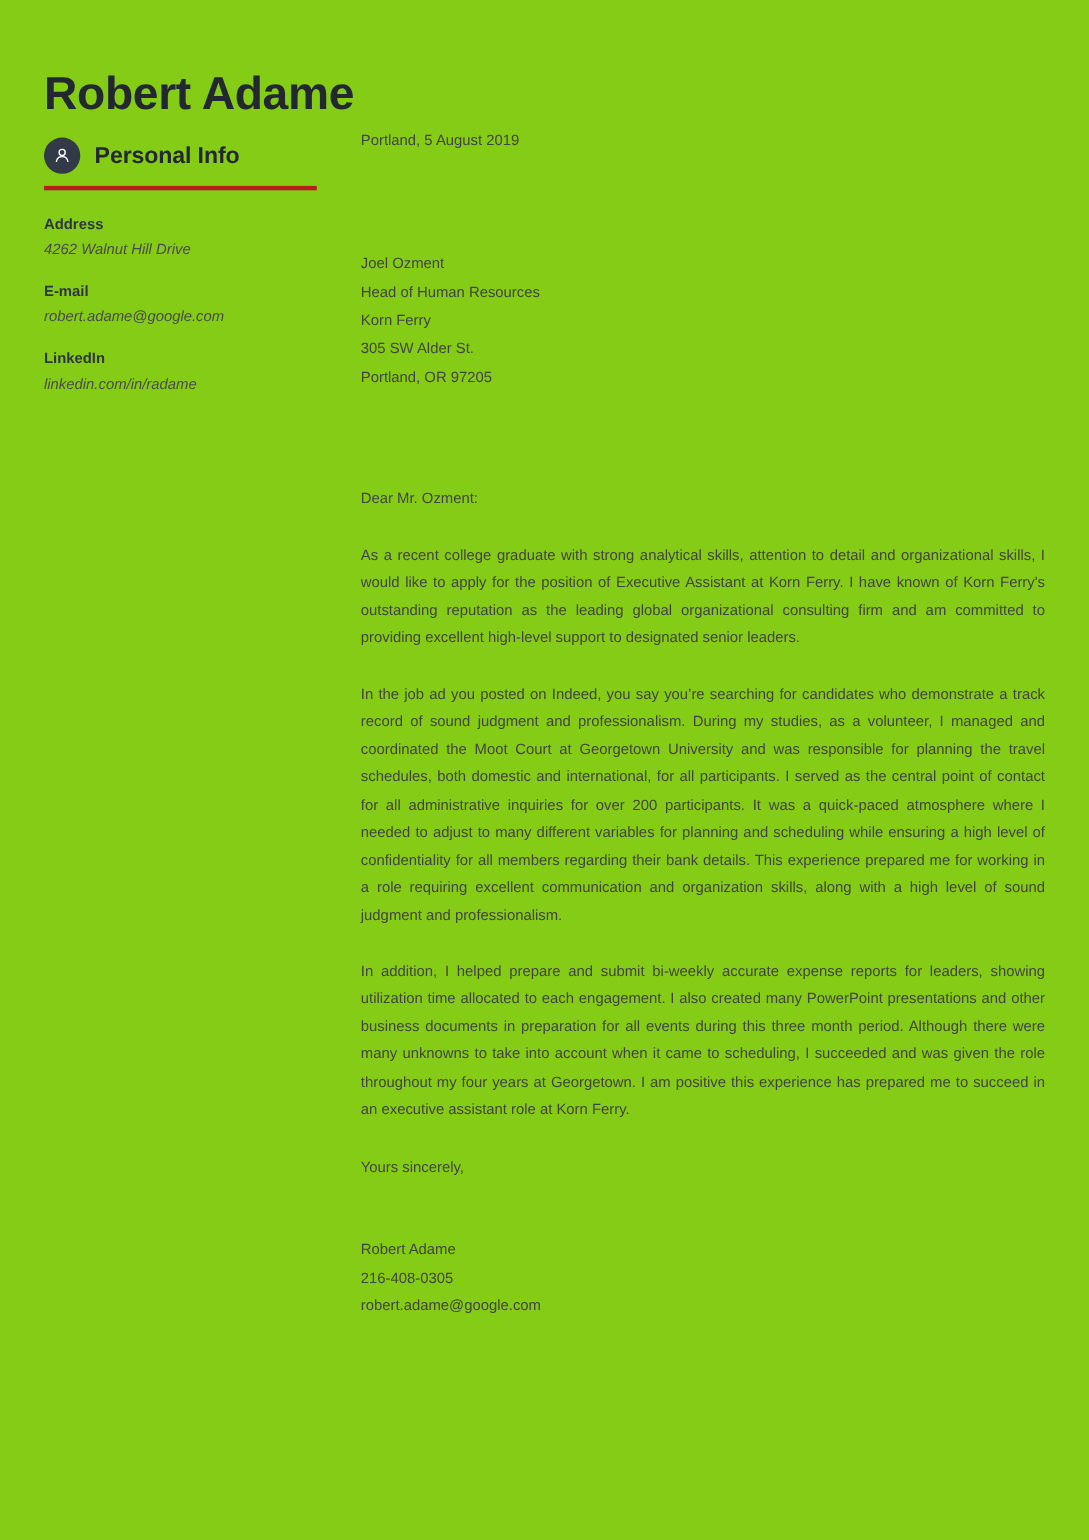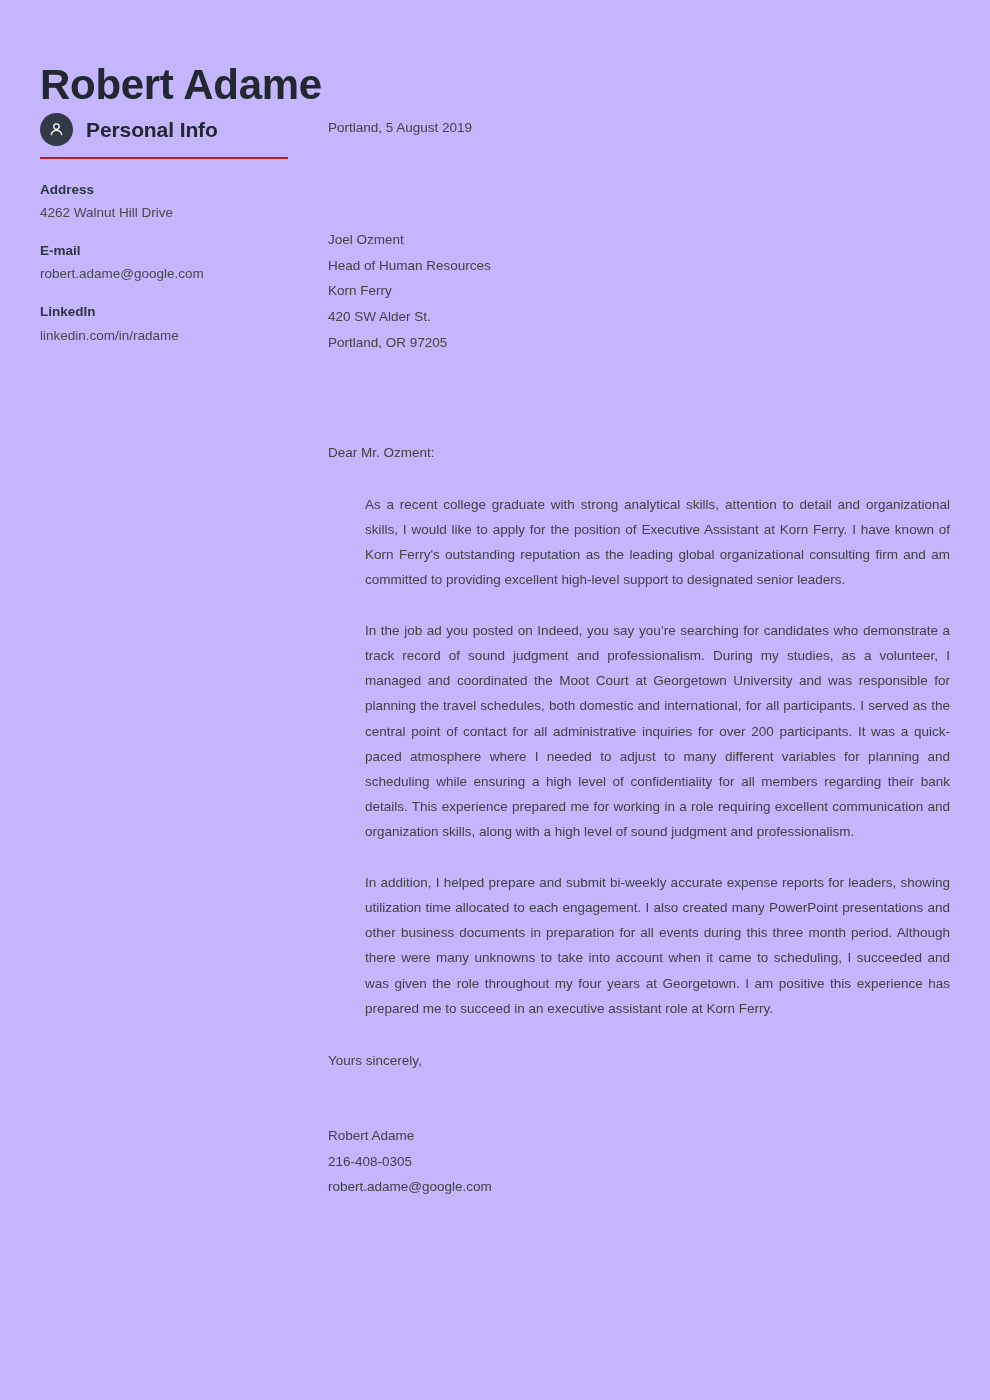--- a/index.html
+++ b/index.html
@@ -12,21 +12,21 @@
     height: 1400px;
     font-family: "Liberation Sans", sans-serif;
     color: #3f3f3f;
     overflow: hidden;
   }
 
   .page {
     position: relative;
     width: 990px;
     height: 1400px;
-    background: #c4b5fd;
+    background: #84cc16;
     box-sizing: border-box;
   }
 
   
   .name-header {
     position: absolute;
     left: 40px;
     top: 34px;
     font-size: 42px;
     font-weight: bold;
@@ -41,21 +41,22 @@
     left: 40px;
     top: 113px;
     width: 248px;
   }
 
   .section-head {
     display: flex;
     align-items: center;
     gap: 13px;
     padding-bottom: 11px;
-    border-bottom: 2px solid #b91c1c;
+    border-bottom: 4px solid #b91c1c;
+    margin-top: 12px;
   }
 
   .badge-icon {
     width: 33px;
     height: 33px;
     border-radius: 50%;
     background: #333a47;
     display: flex;
     align-items: center;
     justify-content: center;
@@ -80,20 +81,21 @@
     font-size: 13.5px;
     font-weight: bold;
     color: #2f3540;
     line-height: 1.5;
   }
   .info-value {
     font-size: 13.5px;
     color: #4a4a4a;
     line-height: 1.55;
     margin-top: 3px;
+    font-style: italic;
   }
 
   
   .letter {
     position: absolute;
     left: 328px;
     top: 117px;
     width: 622px;
     font-size: 13.5px;
     color: #434343;
@@ -110,21 +112,20 @@
 
   .salutation {
     margin-top: 86px;
     line-height: 1.6;
   }
 
   .body-para {
     margin-top: 26px;
     text-align: justify;
     line-height: 1.86;
-    margin-left: 37px;
   }
   .body-para.first { margin-top: 28px; }
 
   .closing {
     margin-top: 29px;
     line-height: 1.6;
   }
 
   .signature {
     margin-top: 52px;
@@ -166,21 +167,21 @@
   </aside>
 
   <section class="letter">
 
     <div class="letter-date">Portland, 5 August 2019</div>
 
     <div class="recipient">
       <div>Joel Ozment</div>
       <div>Head of Human Resources</div>
       <div>Korn Ferry</div>
-      <div>420 SW Alder St.</div>
+      <div>305 SW Alder St.</div>
       <div>Portland, OR 97205</div>
     </div>
 
     <div class="salutation">Dear Mr. Ozment:</div>
 
     <p class="body-para first">As a recent college graduate with strong analytical skills, attention to detail and organizational skills, I would like to apply for the position of Executive Assistant at Korn Ferry. I have known of Korn Ferry's outstanding reputation as the leading global organizational consulting firm and am committed to providing excellent high-level support to designated senior leaders.</p>
     <p class="body-para">In the job ad you posted on Indeed, you say you’re searching for candidates who demonstrate a track record of sound judgment and professionalism. During my studies, as a volunteer, I managed and coordinated the Moot Court at Georgetown University and was responsible for planning the travel schedules, both domestic and international, for all participants. I served as the central point of contact for all administrative inquiries for over 200 participants. It was a quick-paced atmosphere where I needed to adjust to many different variables for planning and scheduling while ensuring a high level of confidentiality for all members regarding their bank details. This experience prepared me for working in a role requiring excellent communication and organization skills, along with a high level of sound judgment and professionalism.</p>
     <p class="body-para">In addition, I helped prepare and submit bi-weekly accurate expense reports for leaders, showing utilization time allocated to each engagement. I also created many PowerPoint presentations and other business documents in preparation for all events during this three month period. Although there were many unknowns to take into account when it came to scheduling, I succeeded and was given the role throughout my four years at Georgetown. I am positive this experience has prepared me to succeed in an executive assistant role at Korn Ferry.</p>
 
     <div class="closing">Yours sincerely,</div>

